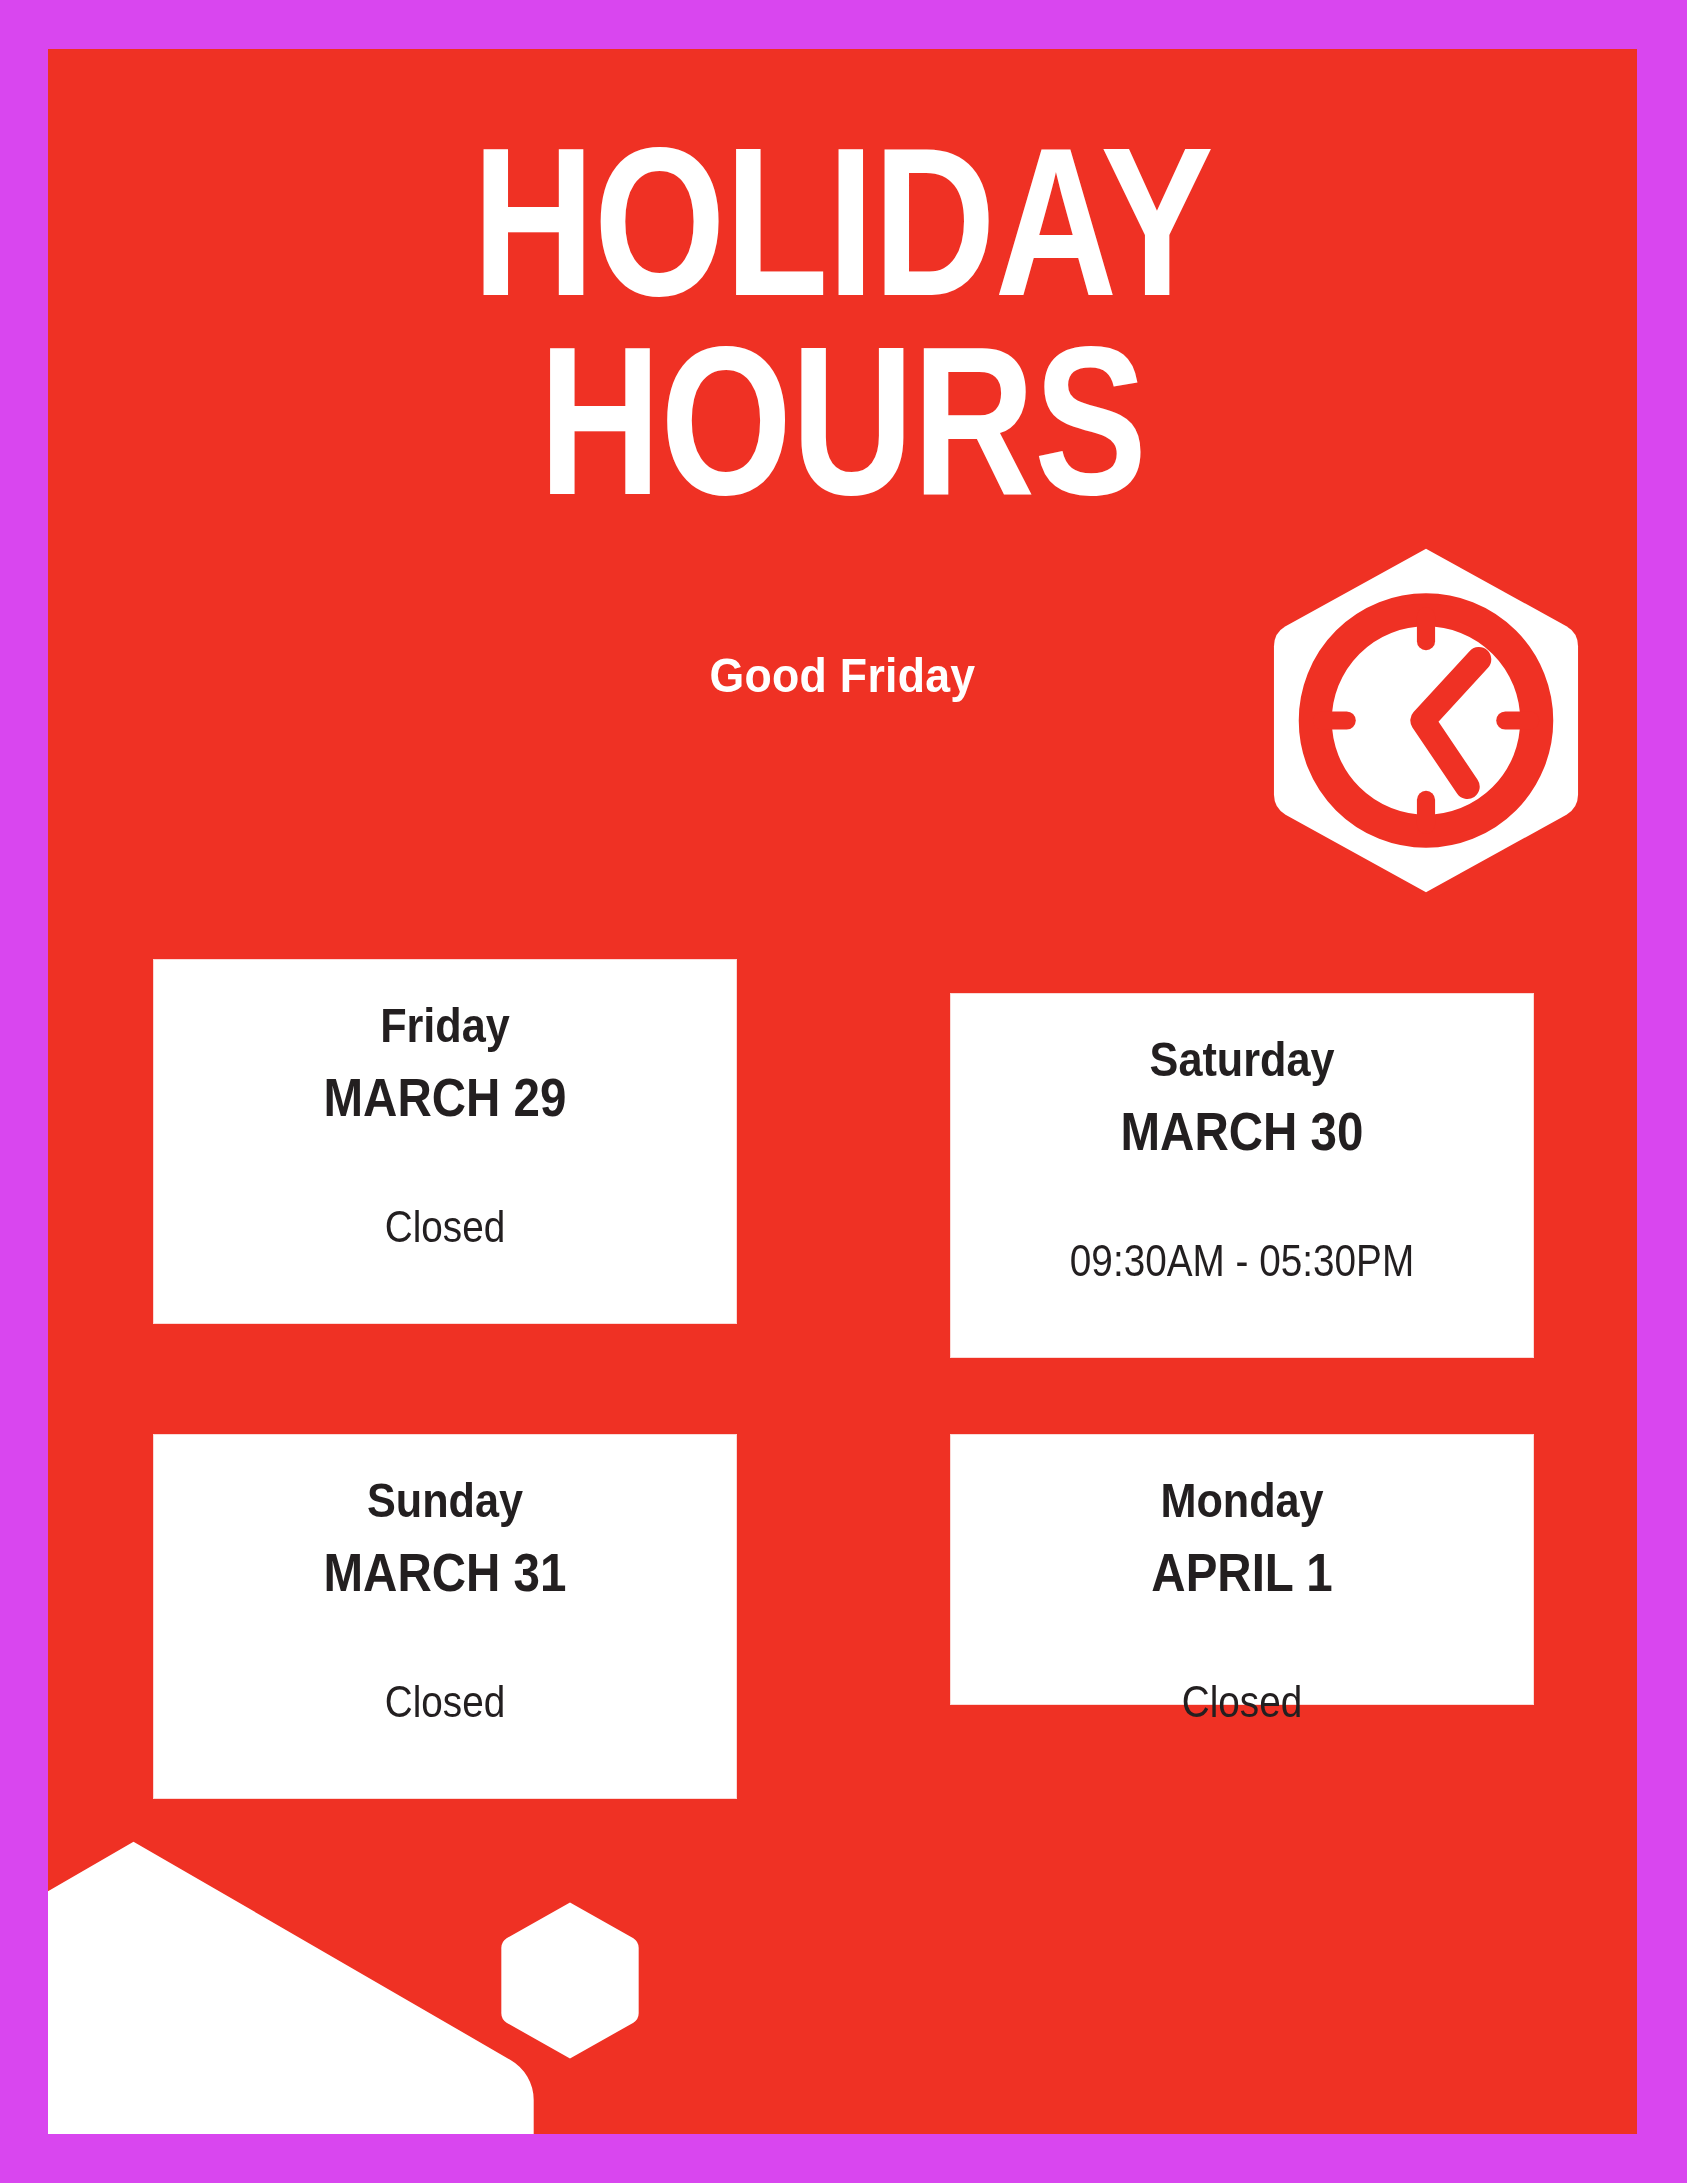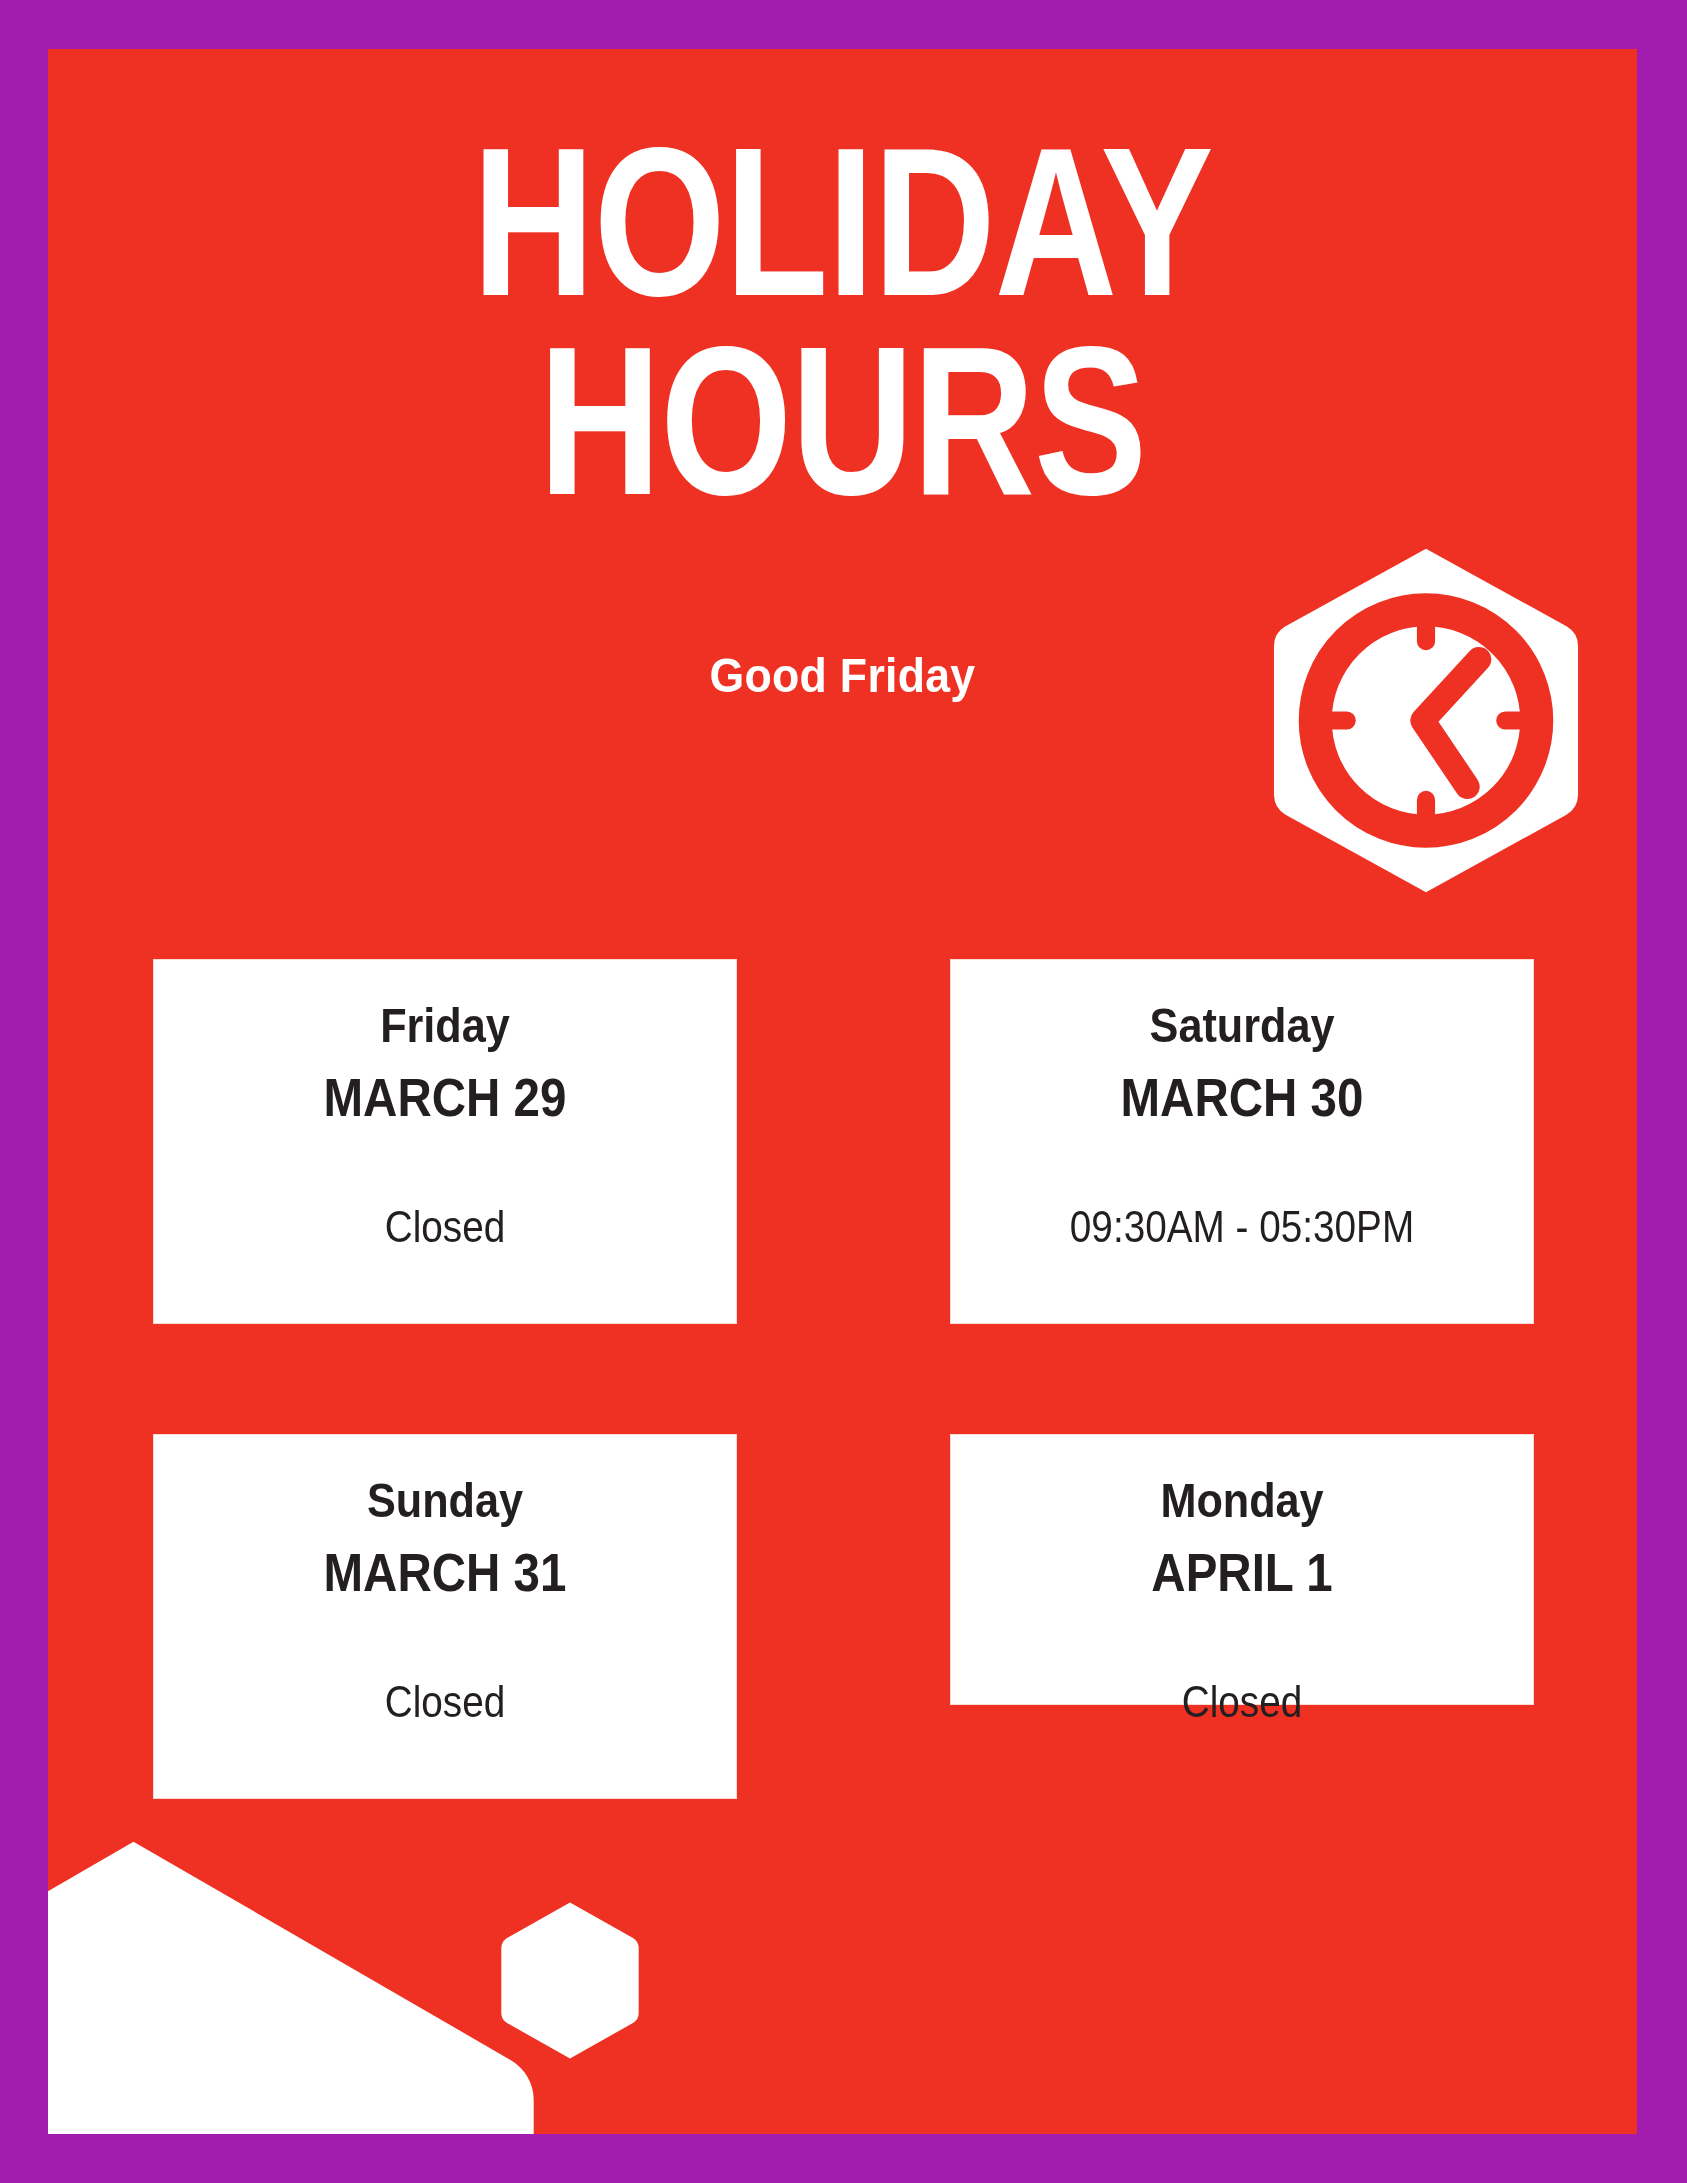--- a/index.html
+++ b/index.html
@@ -4,21 +4,21 @@
 <style>
   html, body {
     margin: 0;
     padding: 0;
     background: #ffffff;
   }
   #poster {
     position: relative;
     width: 1687px;
     height: 2183px;
-    background: #a21caf;
+    background: #d946ef;
     overflow: hidden;
     font-family: "Liberation Sans", sans-serif;
   }
 
   
   .red-panel {
     position: absolute;
     left: 48px;
     top: 49px;
     width: 1589px;
@@ -97,21 +97,21 @@
   .card .hours {
     font-size: 44px;
     font-weight: 400;
     line-height: 1.2;
     margin-top: 71px;
     transform: scaleX(0.88);
     display: block;
   }
 
   .card-0 { left: 153px;  top: 959px; width: 584px;  height: 365px; text-align: center; }
-  .card-1 { left: 950px; top: 959px; width: 584px;  height: 365px; }
+  .card-1 { left: 950px; top: 993px; width: 584px;  height: 365px; }
   .card-2 { left: 153px;  top: 1434px; width: 584px;  height: 365px; }
   .card-3 { left: 950px; top: 1434px; width: 584px;  height: 271px; }
 
   
   .deco-big, .deco-small {
     position: absolute;
     pointer-events: none;
   }
   .deco-big {
     left: -318px;

